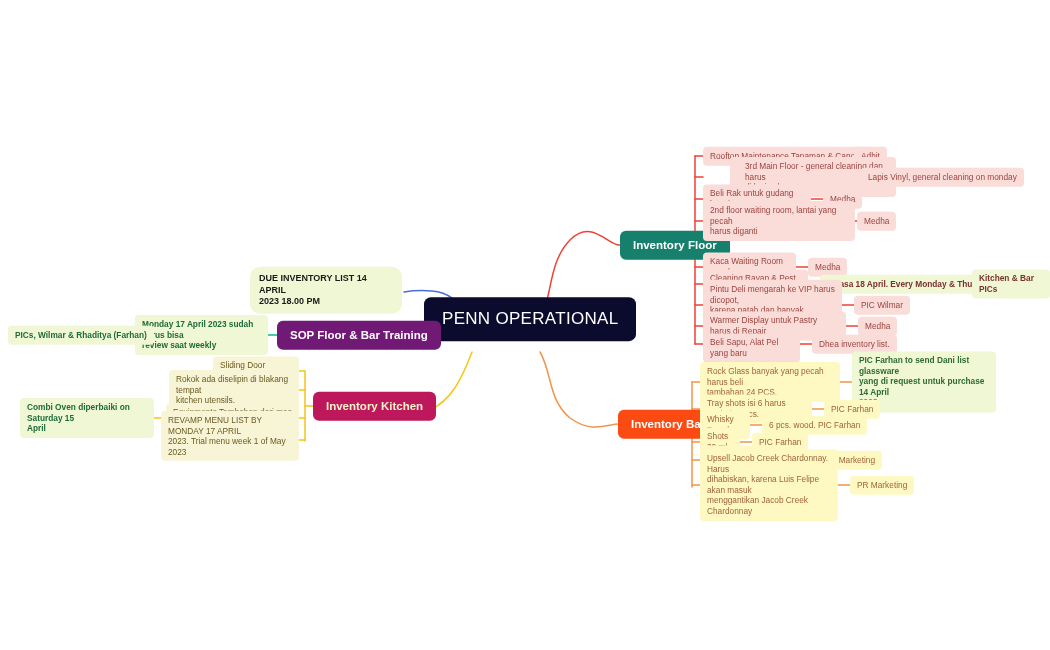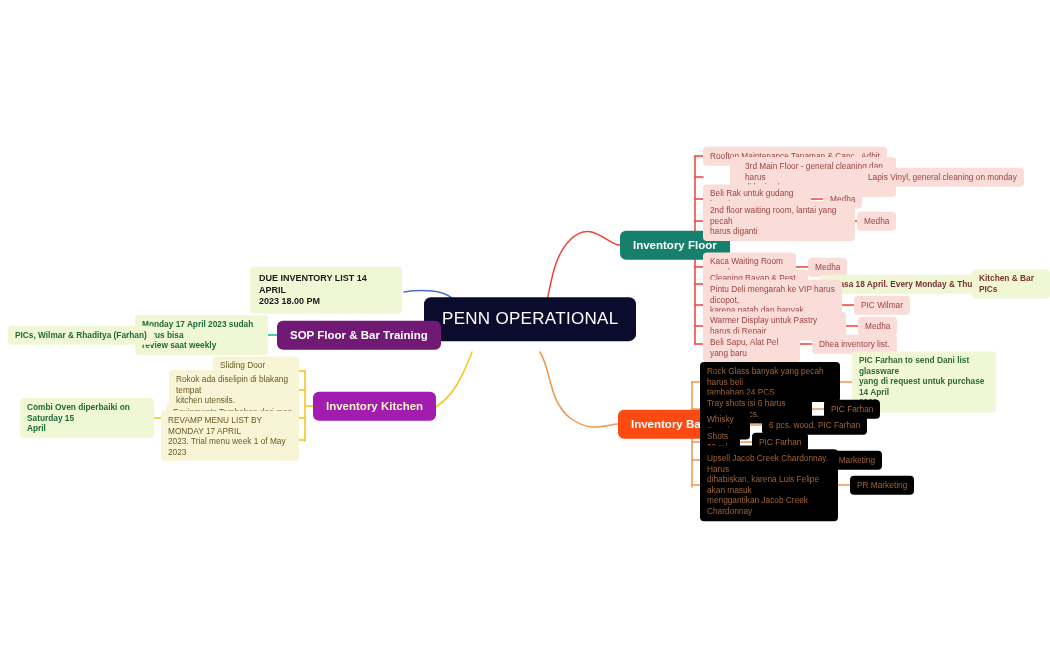--- a/index.html
+++ b/index.html
@@ -43,37 +43,37 @@
 
   
   .branch {
     font-size: 11.5px;
     font-weight: 700;
     padding: 7px 13px;
     border-radius: 6px;
   }
   .branch.floor  { background: #17806c; color: #ffffff; }
   .branch.bar    { background: #fb4a12; color: #ffffff; }
-  .branch.kitchen{ background: #a21caf; color: #f7f3c9; }
+  .branch.kitchen{ background: #be185d; color: #f7f3c9; }
   .branch.sop    { background: #701a75; color: #ffffff; }
 
   
   .leaf {
     font-size: 8.3px;
     padding: 4px 7px;
     border-radius: 4px;
     font-weight: 400;
   }
   .leaf.pink   { background: #fadcd9; color: #9c4540; }
-  .leaf.orange { background: #000000; color: #a06336; }
+  .leaf.orange { background: #fef9c3; color: #a06336; }
   .leaf.cream  { background: #f8f4d6; color: #6b5a22; }
   .leaf.lime   { background: #f0f7d4; color: #2f6b33; font-weight: 700; }
   .leaf.limegr { background: #f0f7d4; color: #1d6b3a; font-weight: 700; }
   .leaf.limered{ background: #f0f7d4; color: #7a3030; font-weight: 700; }
-  .leaf.big    { font-size: 9px; font-weight: 700; color: #1a1a1a; background: #f0f7d4; padding: 6px 9px; }
+  .leaf.big    { font-size: 9px; font-weight: 700; color: #1a1a1a; background: #f0f7d4; padding: 6px 9px; border-radius: 10px; }
 </style>
 </head>
 <body>
 
 <div id="canvas">
 
   <svg id="links" viewBox="0 0 1050 650" xmlns="http://www.w3.org/2000/svg">
     <g fill="none" stroke-width="1.5" stroke-linecap="round">
 
       <path d="M 540 320 C 552 300 548 262 570 240 C 592 218 608 246 620 245" stroke="#ef4136"></path>

